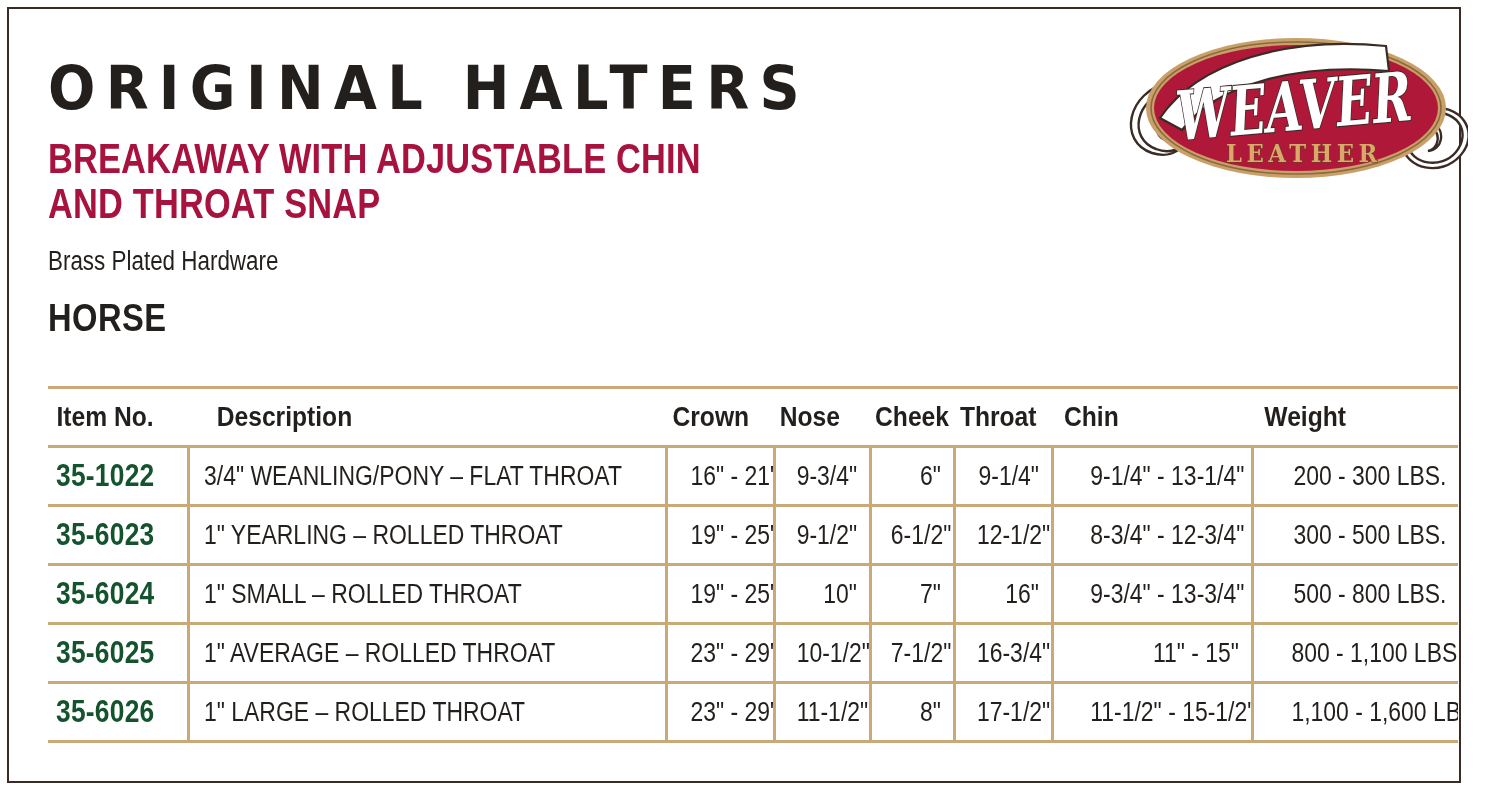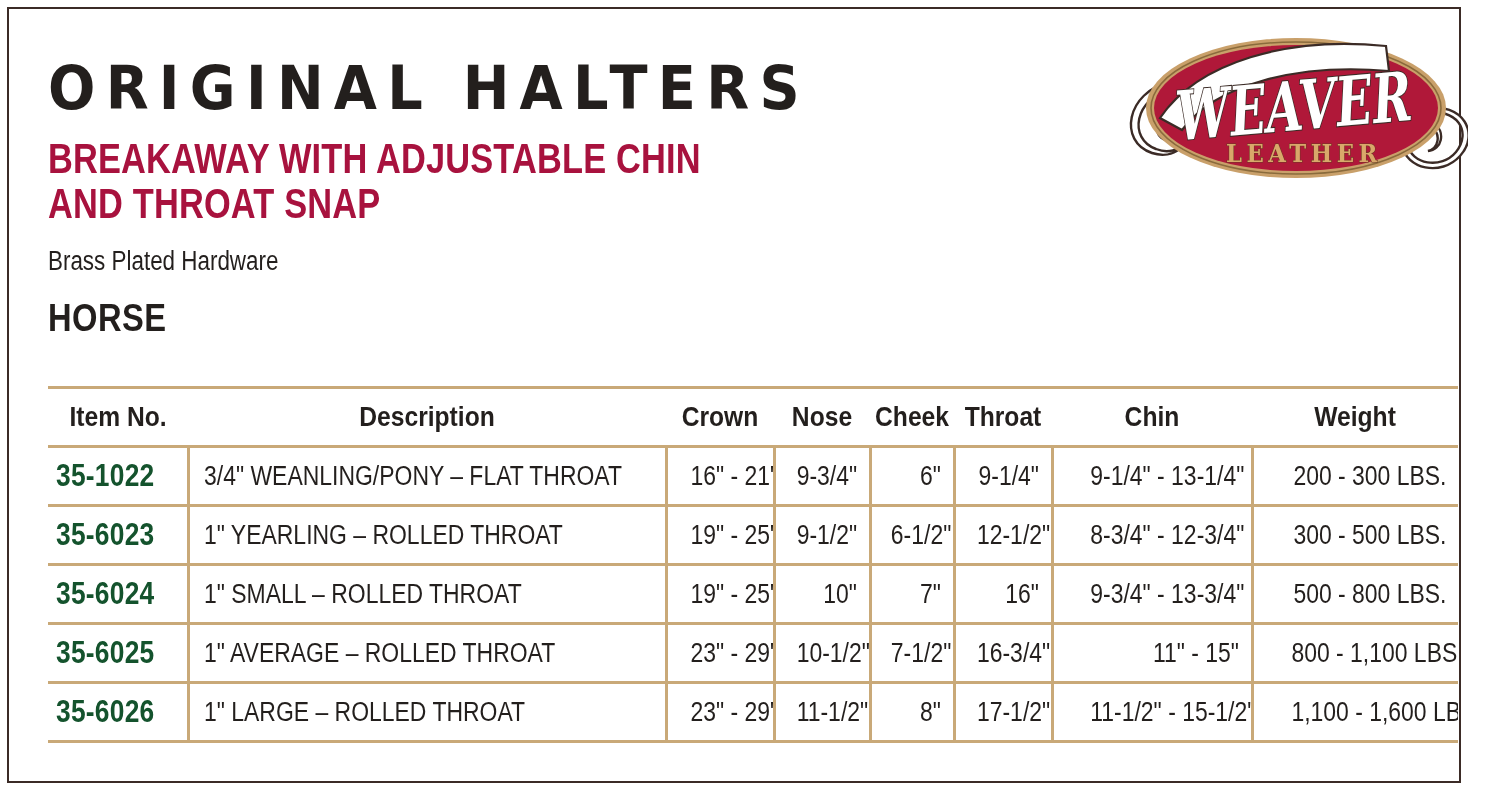--- a/index.html
+++ b/index.html
@@ -111,21 +111,21 @@
   table.specs col.c-cheek { width: 84px; }
   table.specs col.c-throat{ width: 98px; }
   table.specs col.c-chin  { width: 200px; }
   table.specs col.c-weight{ width: 206px; }
 
   table.specs thead th {
     font-family: "Liberation Sans", sans-serif;
     font-weight: 700;
     font-size: 28px;
     color: #231f1d;
-    text-align: center;
+    text-align: left;
     padding: 0 0 12px 0;
     height: 44px;
     vertical-align: bottom;
     border-top: 3px solid #c9a978;
     border-bottom: 3px solid #c9a978;
     white-space: nowrap;
   }
   table.specs thead th .hcell {
     display: block;
     transform: scaleX(0.88);

